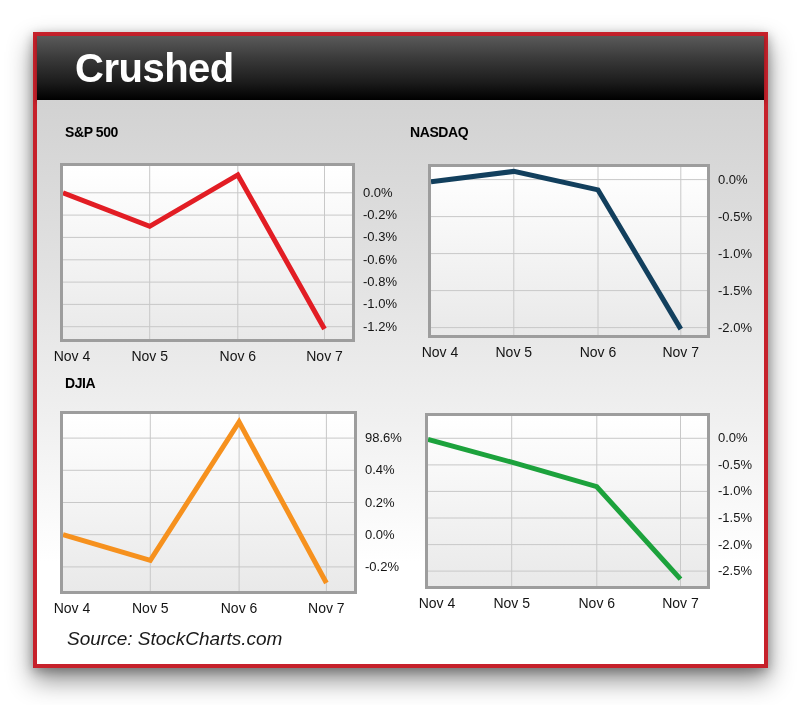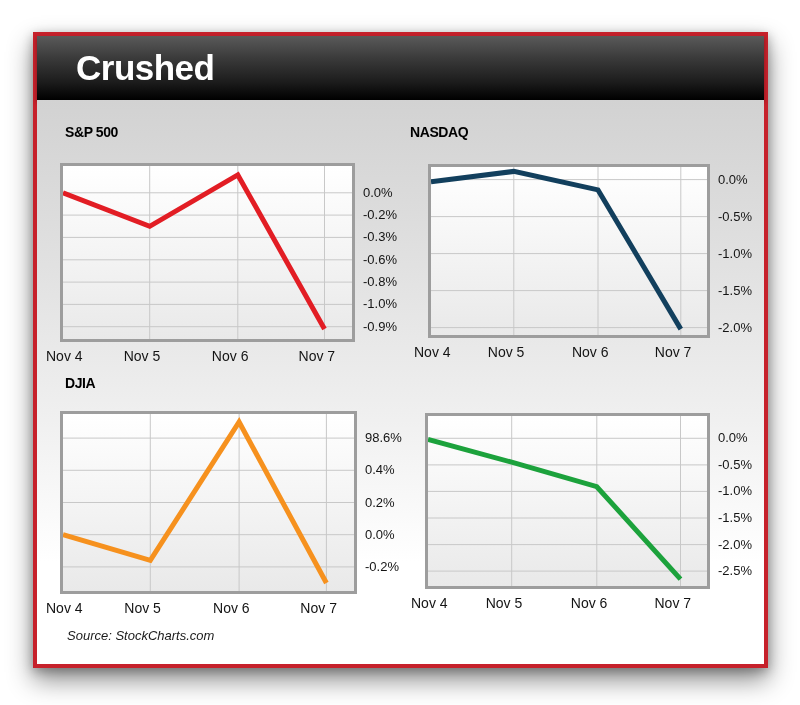--- a/index.html
+++ b/index.html
@@ -15,46 +15,46 @@
     border:4px solid #c6212b;
     box-shadow:0 12px 24px rgba(0,0,0,.45), 0 3px 10px rgba(0,0,0,.28);
   }
   .banner{
     height:64px;
     background:linear-gradient(180deg,#5a5a5a 0%,#3a3a3a 35%,#1c1c1c 72%,#000000 100%);
     display:flex;align-items:center;
     box-shadow:0 2px 4px rgba(0,0,0,.35);
   }
   .banner-title{
-    color:#ffffff;font-size:35px;font-weight:bold;letter-spacing:-0.5px;
-    padding-left:15px;line-height:64px;margin-left:24px;
+    color:#ffffff;font-size:40px;font-weight:bold;letter-spacing:-0.5px;
+    padding-left:38px;line-height:64px;
   }
   .content{
     position:relative;height:564px;
     background:linear-gradient(180deg,#d2d2d2 0%,#dcdcdc 20%,#efefef 55%,#ffffff 82%);
   }
   .chart-block{position:absolute;left:0;top:0;width:100%;height:100%;pointer-events:none;}
   .chart-title{
     position:absolute;font-size:14px;font-weight:bold;color:#000;
     letter-spacing:-0.4px;white-space:nowrap;
   }
   .plot-box{
     position:absolute;border:3px solid #9d9d9d;box-sizing:border-box;
     background:#fff;
   }
   .plot-box svg{display:block;}
   .y-tick{
     position:absolute;font-size:13px;color:#141414;white-space:nowrap;line-height:16px;
   }
   .x-tick{
-    position:absolute;font-size:14px;color:#141414;width:52px;line-height:16px;
+    position:absolute;font-size:14px;color:#141414;width:52px;text-align:center;line-height:16px;
   }
   .footer-source{
     position:absolute;left:30px;top:528px;
-    font-size:13px;font-style:italic;color:#1a1a1a;
+    font-size:19px;font-style:italic;color:#1a1a1a;
   }
   .footer-site{
     position:absolute;right:21px;top:522px;
     font-family:"Liberation Serif",serif;font-variant:small-caps;
     font-size:20px;letter-spacing:1px;color:#141414;
   }
 </style>
 </head>
 <body>
 
@@ -89,21 +89,21 @@
             <polyline points="0.0,26.8 86.7,60.3 174.8,8.9 261.5,163.0" fill="none" stroke="#e21d24" stroke-width="5" stroke-linejoin="miter"></polyline>
           </svg>
         </div>
       <div class="y-axis">
           <span class="y-tick" style="left: 326px; top: 84.7871px;">0.0%</span>
           <span class="y-tick" style="left: 326px; top: 107.11px;">-0.2%</span>
           <span class="y-tick" style="left: 326px; top: 129.432px;">-0.3%</span>
           <span class="y-tick" style="left: 326px; top: 151.755px;">-0.6%</span>
           <span class="y-tick" style="left: 326px; top: 174.077px;">-0.8%</span>
           <span class="y-tick" style="left: 326px; top: 196.4px;">-1.0%</span>
-          <span class="y-tick" style="left: 326px; top: 218.723px;">-0.9%</span>
+          <span class="y-tick" style="left: 326px; top: 218.723px;">-1.2%</span>
         </div>
       <div class="x-axis">
           <span class="x-tick" style="left: 9px; top: 248px;">Nov 4</span>
           <span class="x-tick" style="left: 86.7px; top: 248px;">Nov 5</span>
           <span class="x-tick" style="left: 174.845px; top: 248px;">Nov 6</span>
           <span class="x-tick" style="left: 261.545px; top: 248px;">Nov 7</span>
         </div>
     </div>
 
     <div class="chart-block">

